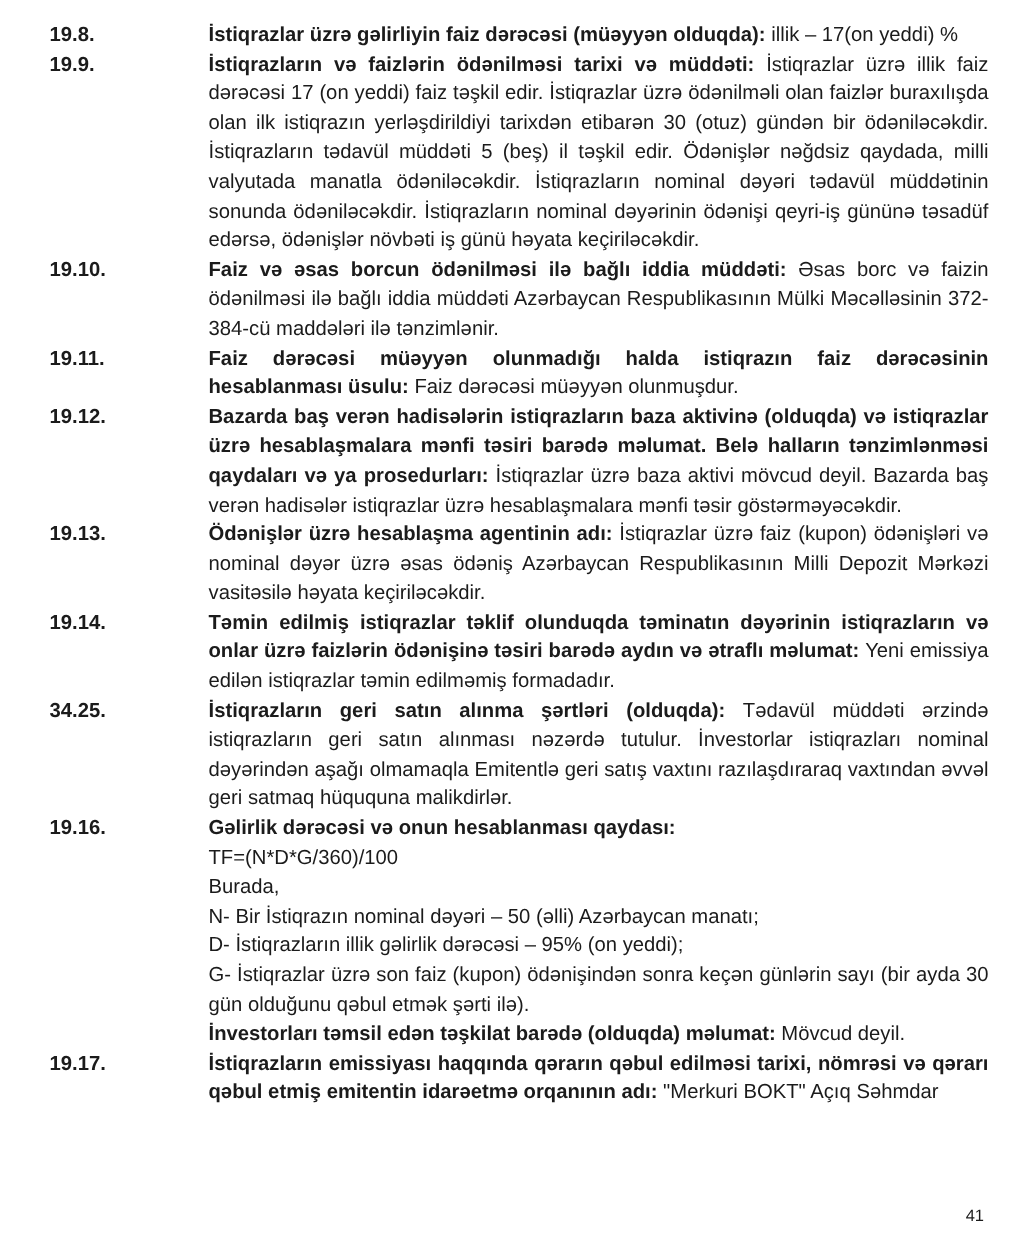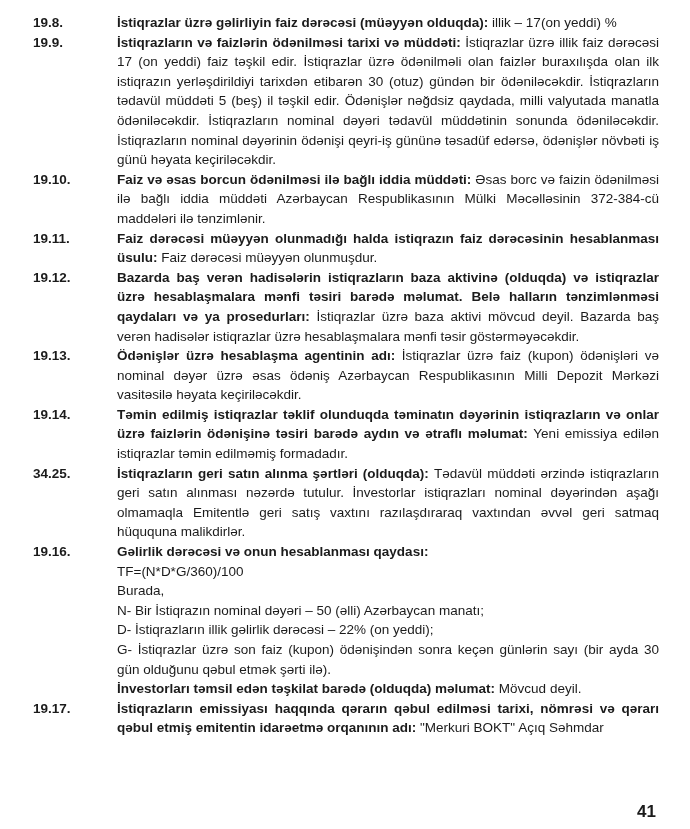--- a/index.html
+++ b/index.html
@@ -17,29 +17,28 @@
     -webkit-font-smoothing: antialiased;
   }
   .doc-body { width: 100%; }
   .item { display: flex; align-items: flex-start; gap: 42px; }
   .item .num {
     flex: 0 0 42px;
     width: 42px;
     font-weight: bold;
     white-space: nowrap;
   }
-  .item .content { flex: 1 1 auto; min-width: 0; }
+  .item .content { flex: 1 1 auto; min-width: 0; margin-left: 22px; }
   .para { text-align: justify; }
   .bold { font-weight: bold; }
   .page-number {
     position: absolute;
     right: 34px;
     bottom: 7px;
-    font-size: 17px;
-    font-weight: bold;
+    font-size: 11px;
   }
 </style>
 </head>
 <body>
 
 <div class="doc-body">
   <div class="item">
     <span class="num">19.8.</span>
     <div class="content">
         <div class="para"><span class="bold">İstiqrazlar üzrə gəlirliyin faiz dərəcəsi (müəyyən olduqda): </span><span>illik – 17(on yeddi) %</span></div>
@@ -95,21 +94,21 @@
       </div>
   </div>
 
   <div class="item">
     <span class="num">19.16.</span>
     <div class="content">
         <div class="para"><span class="bold">Gəlirlik dərəcəsi və onun hesablanması qaydası:</span></div>
         <div class="para"><span>TF=(N*D*G/360)/100</span></div>
         <div class="para"><span>Burada,</span></div>
         <div class="para"><span>N- Bir İstiqrazın nominal dəyəri – 50 (əlli) Azərbaycan manatı;</span></div>
-        <div class="para"><span>D- İstiqrazların illik gəlirlik dərəcəsi – 22% (on yeddi);</span></div>
+        <div class="para"><span>D- İstiqrazların illik gəlirlik dərəcəsi – 95% (on yeddi);</span></div>
         <div class="para"><span>G- İstiqrazlar üzrə son faiz (kupon) ödənişindən sonra keçən günlərin sayı (bir ayda 30 gün olduğunu qəbul etmək şərti ilə).</span></div>
         <div class="para"><span class="bold">İnvestorları təmsil edən təşkilat barədə (olduqda) məlumat: </span><span>Mövcud deyil.</span></div>
       </div>
   </div>
 
   <div class="item">
     <span class="num">19.17.</span>
     <div class="content">
         <div class="para"><span class="bold">İstiqrazların emissiyası haqqında qərarın qəbul edilməsi tarixi, nömrəsi və qərarı qəbul etmiş emitentin idarəetmə orqanının adı: </span><span>"Merkuri BOKT" Açıq Səhmdar</span></div>
       </div>

